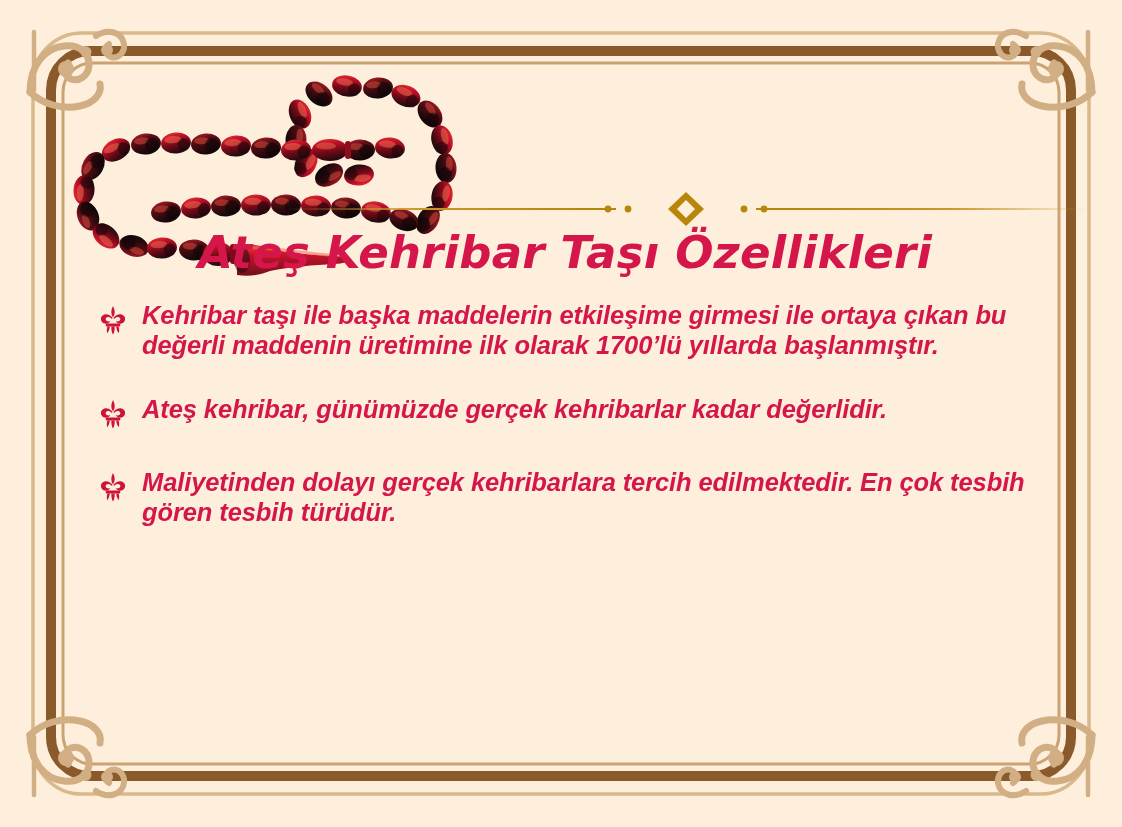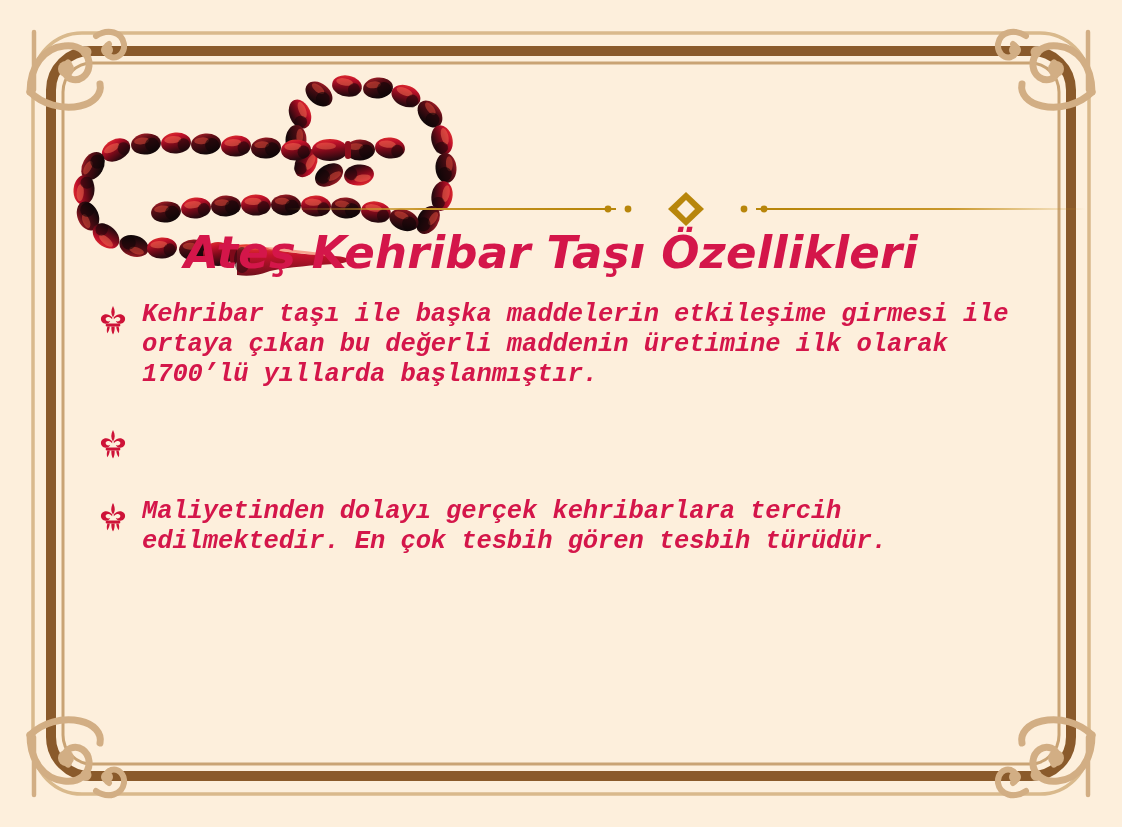--- a/index.html
+++ b/index.html
@@ -62,21 +62,21 @@
   }
   .divider svg {
     display: block;
     width: 800px;
     height: 34px;
   }
 
   
   .title {
     position: absolute;
-    left: 156px;
+    left: 170px;
     top: 226px;
     width: 790px;
     text-align: center;
     font-family: "DejaVu Sans", "Liberation Sans", sans-serif;
     font-style: italic;
     font-weight: 700;
     font-size: 45px;
     letter-spacing: 0.2px;
     color: #d4164a;
     white-space: nowrap;
@@ -103,21 +103,21 @@
     margin-top: 5px;
     margin-right: 12px;
   }
   .bullet-mark svg {
     display: block;
     width: 26px;
     height: 30px;
   }
   .bullet-text {
     flex: 1 1 auto;
-    font-family: Liberation Mono, monospace;
+    font-family: Liberation Sans, sans-serif;
     font-style: italic;
     font-weight: 600;
     font-size: 25.5px;
     line-height: 1.18;
     color: #d4164a;
     letter-spacing: -0.1px;
   }
 </style>
 </head>
 <body>
@@ -404,20 +404,21 @@
             <path d="M13.8,12.2 C17.4,8.6 21.4,8.4 24,11 C26.2,13.4 25,17.6 21.4,18.6
                      C18.8,19.3 16.6,18 15.8,16 C17.6,17 19.6,16.4 20.2,14.8
                      C20.8,13.2 19.4,11.6 17.4,12 C16,12.3 14.8,13 13.8,14.2 Z"></path>
             <rect x="5.6" y="18.4" width="14.8" height="3.2" rx="1.5"></rect>
             <path d="M11.4,21.6 L14.6,21.6 C14.9,25 14.2,27.6 13,29.6 C11.8,27.6 11.1,25 11.4,21.6 Z"></path>
             <path d="M7.4,21.6 L9.8,21.6 C9.4,25 8.6,26.8 7.2,28.2 C6.6,26 6.7,23.8 7.4,21.6 Z"></path>
             <path d="M18.6,21.6 L16.2,21.6 C16.6,25 17.4,26.8 18.8,28.2 C19.4,26 19.3,23.8 18.6,21.6 Z"></path>
           </g>
         </svg>
       </span>
+      <span class="bullet-text">Ateş kehribar, günümüzde gerçek kehribarlar kadar değerlidir.</span>
     </div>
 
     <div class="bullet-row">
       <span class="bullet-mark">
         <svg viewBox="0 0 26 30" xmlns="http://www.w3.org/2000/svg">
           <g fill="#CE1338">
             <path d="M13,1 C15.2,5.2 15.4,9 13,12.6 C10.6,9 10.8,5.2 13,1 Z"></path>
             <path d="M12.2,12.2 C8.6,8.6 4.6,8.4 2,11 C-0.2,13.4 1,17.6 4.6,18.6
                      C7.2,19.3 9.4,18 10.2,16 C8.4,17 6.4,16.4 5.8,14.8
                      C5.2,13.2 6.6,11.6 8.6,12 C10,12.3 11.2,13 12.2,14.2 Z"></path>

